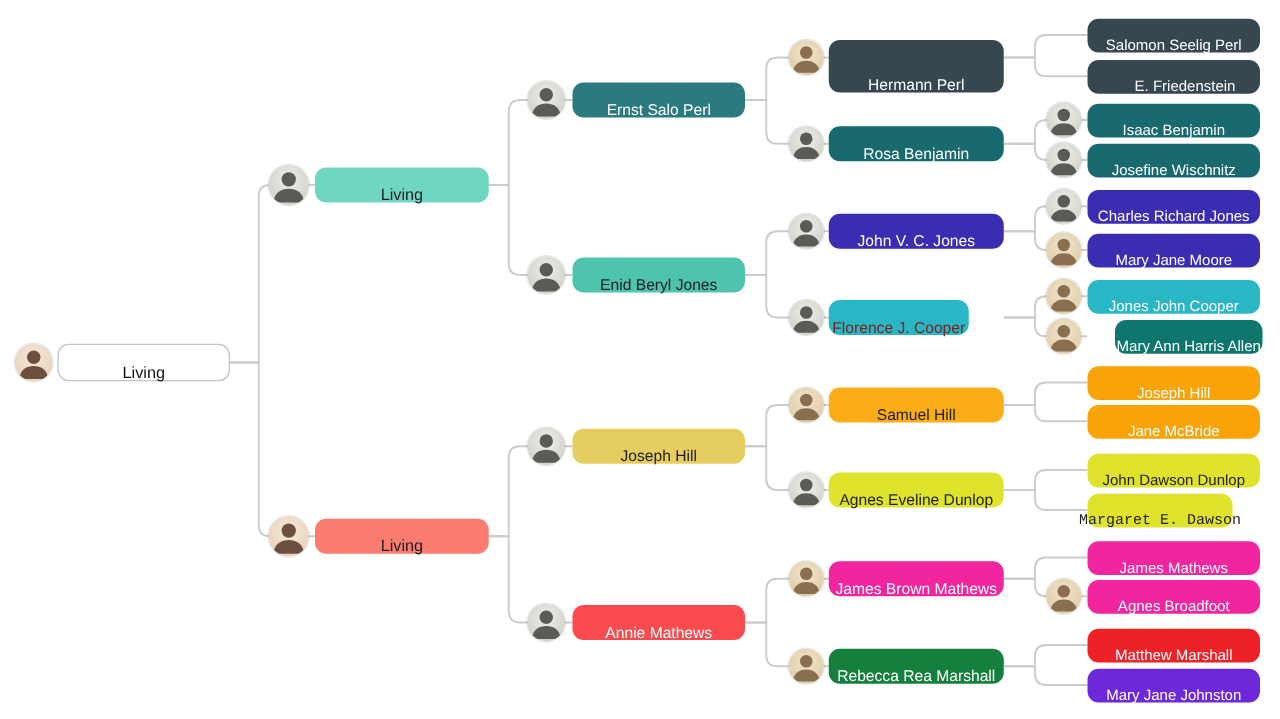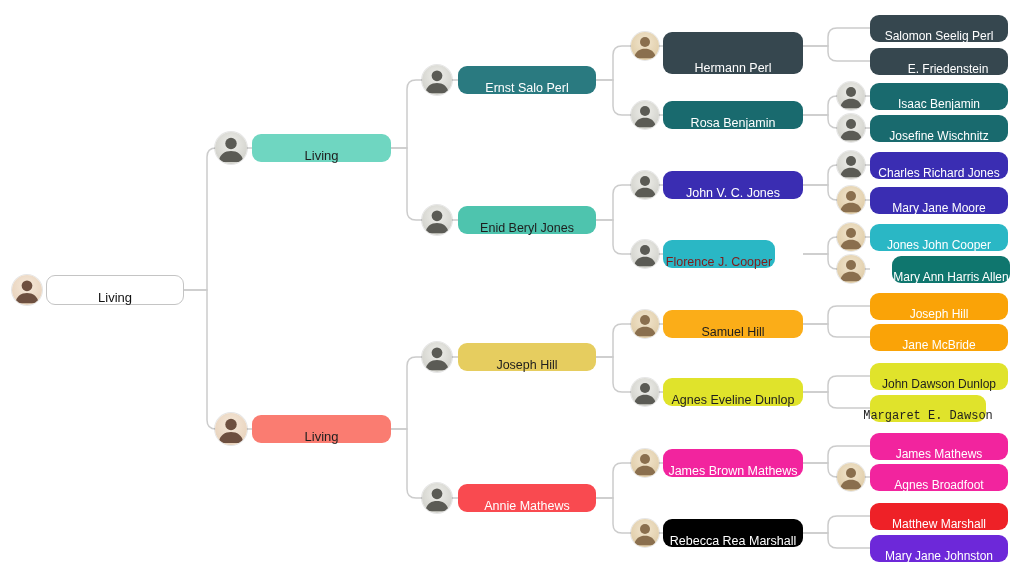--- a/index.html
+++ b/index.html
@@ -184,21 +184,21 @@
     </div>
     <div class="node gen-g3" style="left: 663px; top: 449px; width: 140px; height: 28px; background: rgb(242, 36, 158); color: rgb(255, 255, 255);">
       <span>James Brown Mathews</span>
     </div>
     <div class="avatar av-sepia" style="left: 631px; top: 449px; width: 28px; height: 28px;">
       <svg viewBox="0 0 24 24">
         <circle class="sil" cx="12" cy="8.6" r="4.3"></circle>
         <path class="sil" d="M2.6,22.5 C3.6,16.4 7.5,14.3 12,14.3 c4.5,0 8.4,2.1 9.4,8.2 Z"></path>
       </svg>
     </div>
-    <div class="node gen-g3" style="left: 663px; top: 519px; width: 140px; height: 28px; background: #000000; color: rgb(255, 255, 255);">
+    <div class="node gen-g3" style="left: 663px; top: 519px; width: 140px; height: 28px; background: #15803d; color: rgb(255, 255, 255);">
       <span>Rebecca Rea Marshall</span>
     </div>
     <div class="avatar av-sepia" style="left: 631px; top: 519px; width: 28px; height: 28px;">
       <svg viewBox="0 0 24 24">
         <circle class="sil" cx="12" cy="8.6" r="4.3"></circle>
         <path class="sil" d="M2.6,22.5 C3.6,16.4 7.5,14.3 12,14.3 c4.5,0 8.4,2.1 9.4,8.2 Z"></path>
       </svg>
     </div>
     <div class="node gen-g4" style="left: 870px; top: 14.5px; width: 138px; height: 27px; background: rgb(54, 71, 79); color: rgb(255, 255, 255);">
       <span>Salomon Seelig Perl</span>

